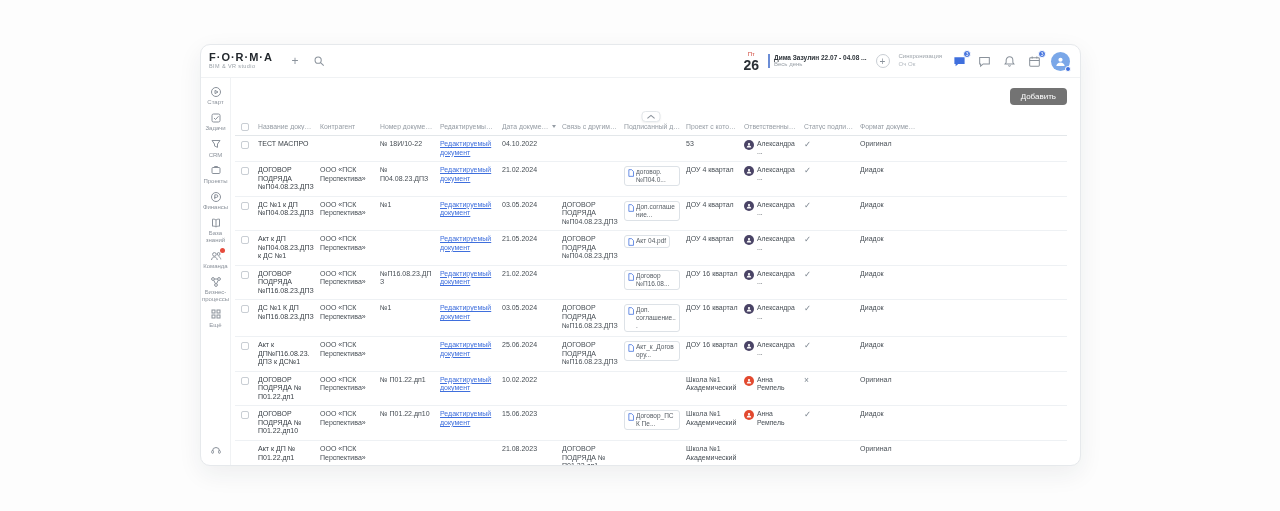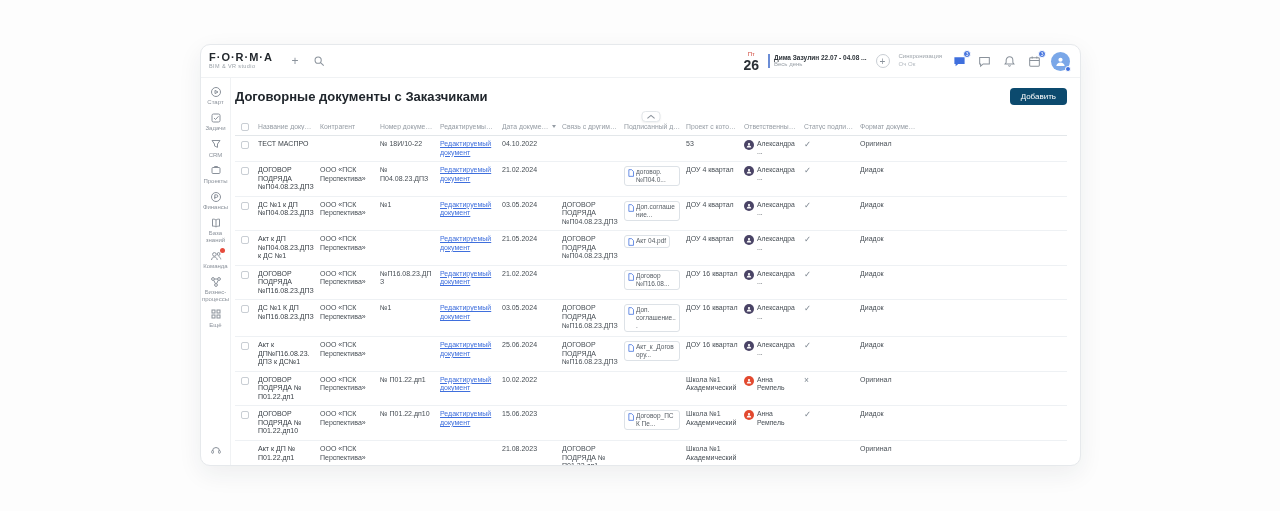--- a/index.html
+++ b/index.html
@@ -41,21 +41,21 @@
     align-items:center;padding:4px 0 6px 0}
   .sb-item{width:100%;display:flex;flex-direction:column;align-items:center;gap:1px;padding:3px 1px;
     color:#8a919a;cursor:pointer;position:relative;text-align:center}
   .sb-label{font-size:6px;line-height:1.05;color:#8a919a;word-break:break-word}
   .sb-ico{position:relative;display:flex;align-items:center;justify-content:center;width:13px;height:13px}
   .sb-badge{position:absolute;top:-1px;right:-3px;width:5px;height:5px;border-radius:50%;background:#e64b3c}
   .sb-bottom{margin-top:auto}
   main{flex:1;min-width:0;padding:6px 13px 0 4px;display:flex;flex-direction:column}
   .title-row{display:flex;align-items:center;margin:4px 0 7px 0}
   .page-title{font-size:13px;font-weight:bold;color:#20262c}
-  .add-btn{margin-left:auto;background:#0c4a6e;color:#fff;border:none;border-radius:4px;
+  .add-btn{margin-left:auto;background:#737373;color:#fff;border:none;border-radius:4px;
     font-size:8px;padding:4px 11px;cursor:pointer;font-family:"Liberation Sans",sans-serif}
   .search-row{display:flex;align-items:center;margin-bottom:8px}
   .search-input{width:100px;height:15px;border:1px solid #d6dbe0;border-radius:4px;font-size:7.5px;
     padding:0 6px;color:#40464d;outline:none;font-family:"Liberation Sans",sans-serif}
   .search-input::placeholder{color:#a7aeb5}
   .sr-right{margin-left:auto;display:flex;align-items:center;gap:8px;color:#8a929b}
   .kebab{font-size:9px;cursor:pointer;line-height:1}
   
   .table-wrap{position:relative;margin-top:6px;flex:1;min-height:0}
   .collapse-pill{position:absolute;top:-7px;left:50%;transform:translateX(-50%);width:19px;height:11px;
@@ -243,21 +243,20 @@
             <path d="M2.5 7a3.5 3.5 0 0 1 7 0"></path>
             <rect x="1.7" y="6.5" width="1.8" height="2.8" rx=".9"></rect>
             <rect x="8.5" y="6.5" width="1.8" height="2.8" rx=".9"></rect>
             </svg>
         </span>
       </div>
     </nav>
 
     <main>
       <div class="title-row">
-        <h1 class="page-title">Договорные документы с Заказчиками</h1>
         <button class="add-btn">Добавить</button>
       </div>
 
 
       <div class="table-wrap">
         <span class="collapse-pill">
           <svg width="9" height="6" viewBox="0 0 10 6" fill="none" stroke="#8a929b" stroke-width="1.2">
             <path d="M1 4.6L5 1.2l4 3.4"></path>
             </svg>
         </span>

